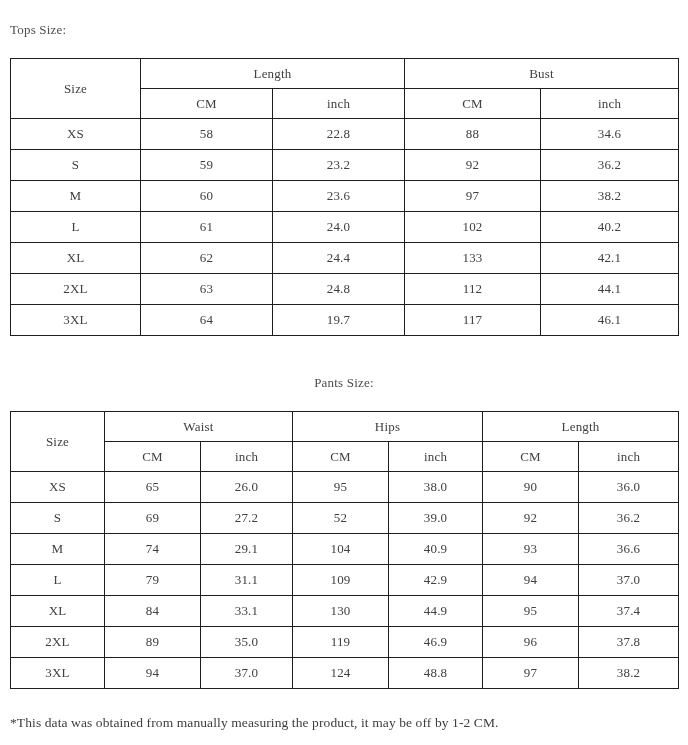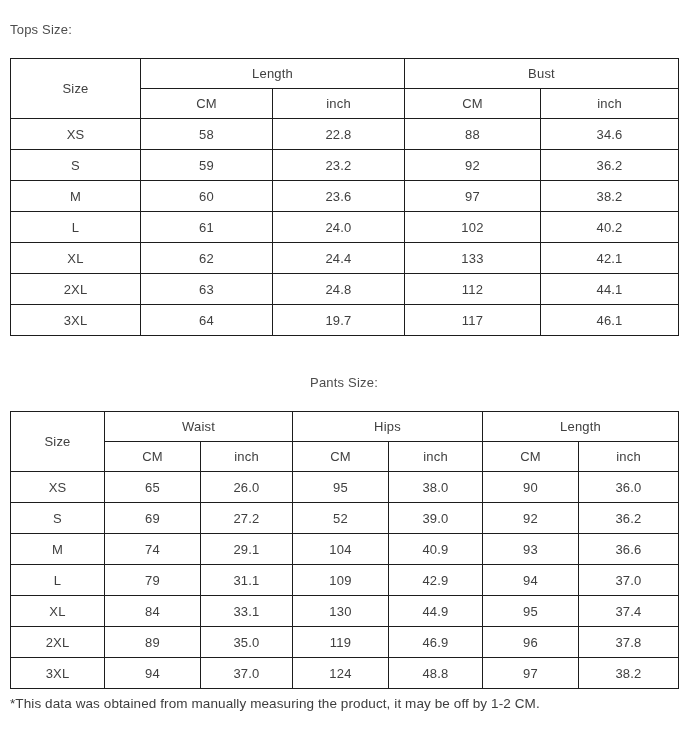--- a/index.html
+++ b/index.html
@@ -8,20 +8,21 @@
     height: 745px;
     background: #ffffff;
     font-family: "Liberation Sans", "DejaVu Sans", sans-serif;
     overflow: hidden;
   }
   .page {
     position: relative;
     width: 688px;
     height: 655px;
     padding: 0 10px;
+    font-family: Liberation Serif, serif;
   }
   .section-label {
     font-size: 13px;
     line-height: 14px;
     color: #4d4d4d;
     letter-spacing: 0.2px;
   }
   .label-tops { padding-top: 23px; }
   .label-pants { padding-top: 40px; text-align: center; }
   table.size-table {
@@ -37,21 +38,21 @@
     vertical-align: middle;
     font-size: 13px;
     font-weight: normal;
     color: #404040;
     letter-spacing: 0.2px;
     padding: 0;
   }
   table.size-table thead tr { height: 30px; }
   table.size-table tbody tr { height: 31px; }
   .footnote {
-    margin-top: 7px;
+    margin-top: 26px;
     font-size: 13.5px;
     line-height: 16px;
     color: #3d3d3d;
     letter-spacing: 0.1px;
   }
 </style>
 </head>
 <body>
 
 <div class="page">

